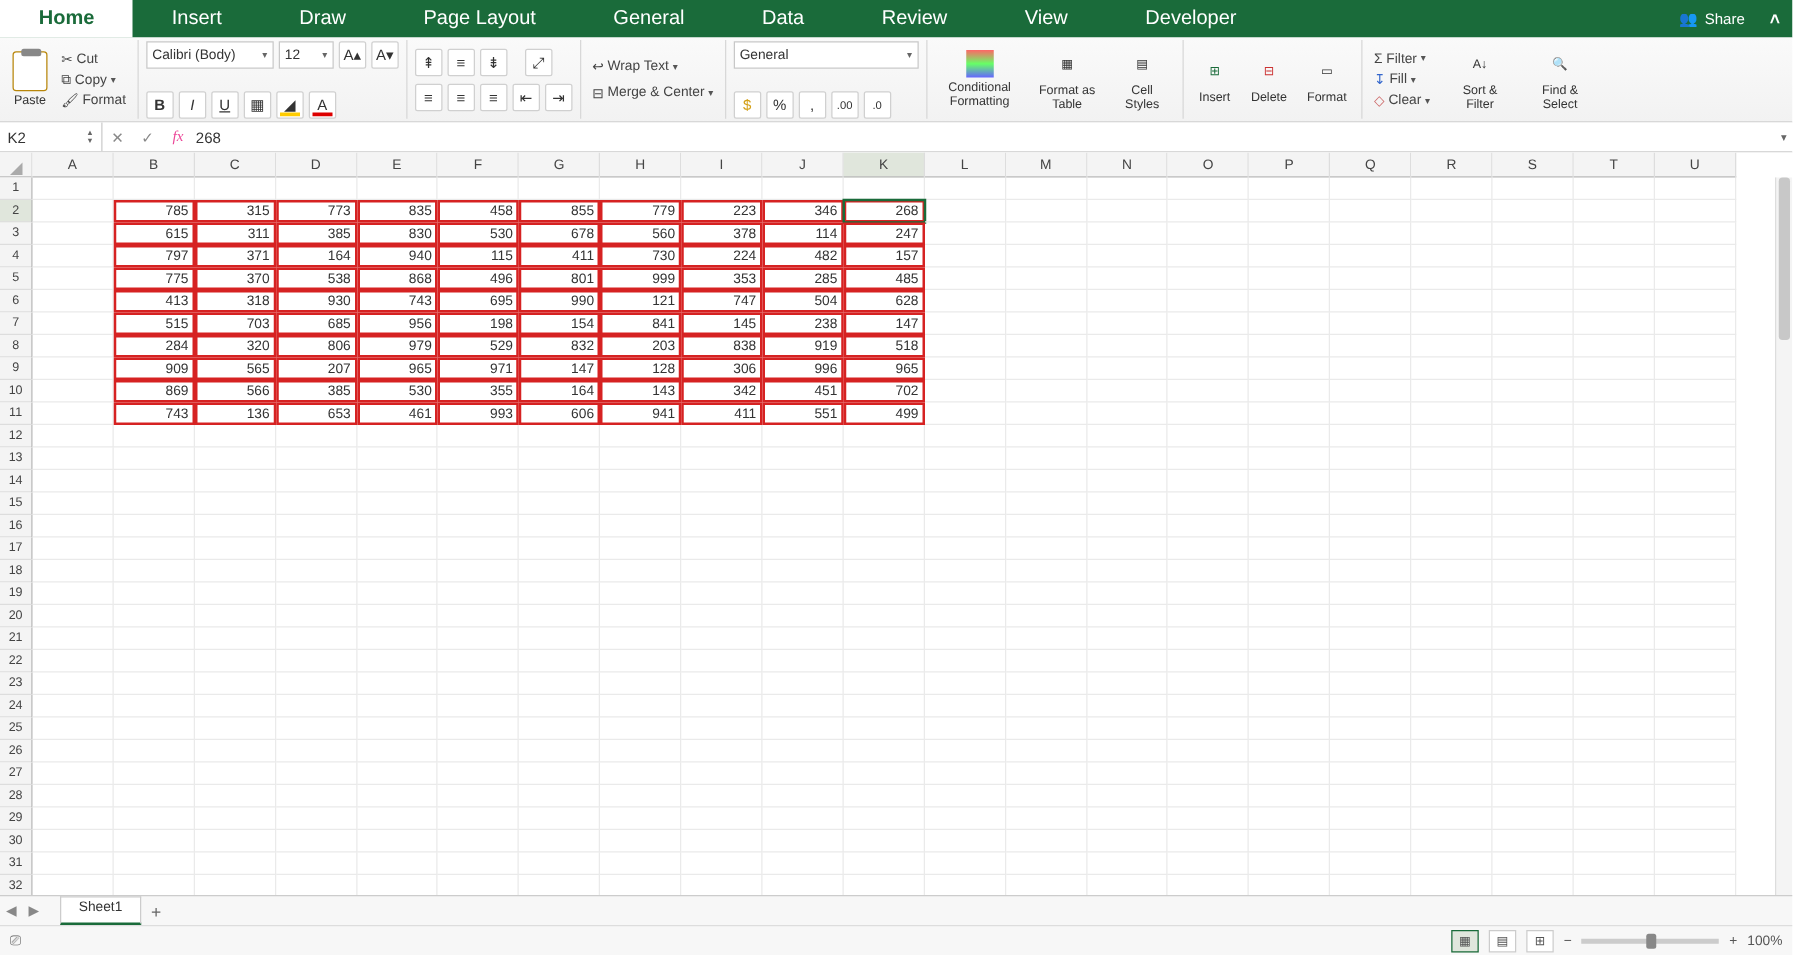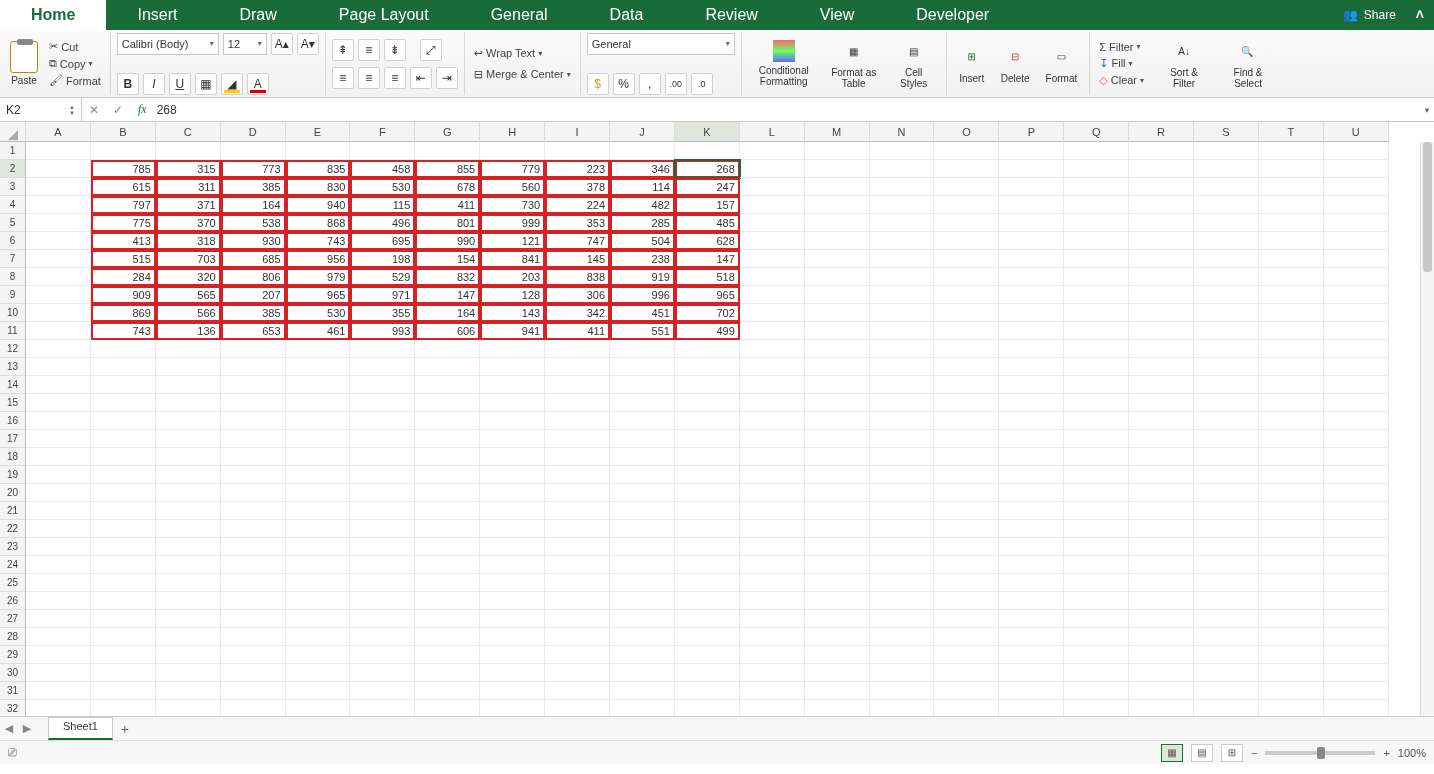--- a/index.html
+++ b/index.html
@@ -30,21 +30,21 @@
 .arrow-down { font-size: 8px; color: #555; }
 .bi { font-weight:bold; }
 .ii { font-style:italic; }
 .ui { text-decoration:underline; }
 
 
 .formula-bar { height: 24px; border-bottom: 1px solid #ccc; display: flex; align-items: center; background: #fff; }
 .name-box { width: 82px; height: 100%; border-right: 1px solid #ccc; display: flex; align-items: center; padding: 0 6px; font-size: 12px; justify-content: space-between; }
 .name-box .spin { display:flex; flex-direction:column; font-size:6px; line-height:6px; color:#666; }
 .fb-btn { width: 24px; display:flex; align-items:center; justify-content:center; color:#888; height:100%; cursor:pointer; }
-.fx-lbl { font-style: italic; font-family: Georgia, serif; font-size: 12px; color:#15803d; padding:0 4px 0 8px;}
+.fx-lbl { font-style: italic; font-family: Georgia, serif; font-size: 12px; color:#ec4899; padding:0 4px 0 8px;}
 .formula-input { flex:1; padding:0 6px; font-size:12px; }
 .fb-expand { width:14px; font-size:9px; color:#666; text-align:center;}
 
 
 .corner-tri { width:0; height:0; border-right:10px solid #aaa; border-top:10px solid transparent; margin:auto auto 1px auto; }
 
 
 .grid-wrap { position: relative; height: 594px; overflow: hidden; background:#fff; }
 .grid { display: grid; grid-template-columns: 26px repeat(21, 64.9px); }
 .hd { height: 20px; background: #f4f4f4; border-right: 1px solid #ddd; border-bottom: 1px solid #bbb; display:flex; align-items:center; justify-content:center; font-size:11px; color:#444; cursor:pointer; }

